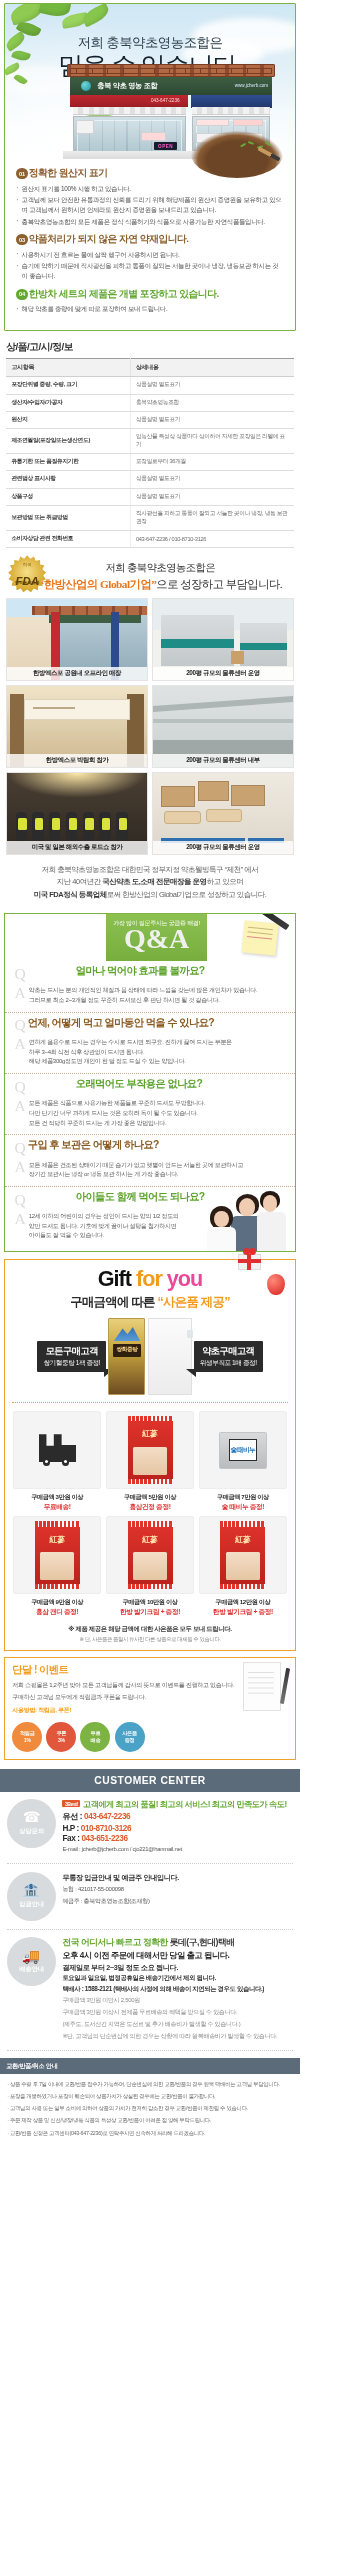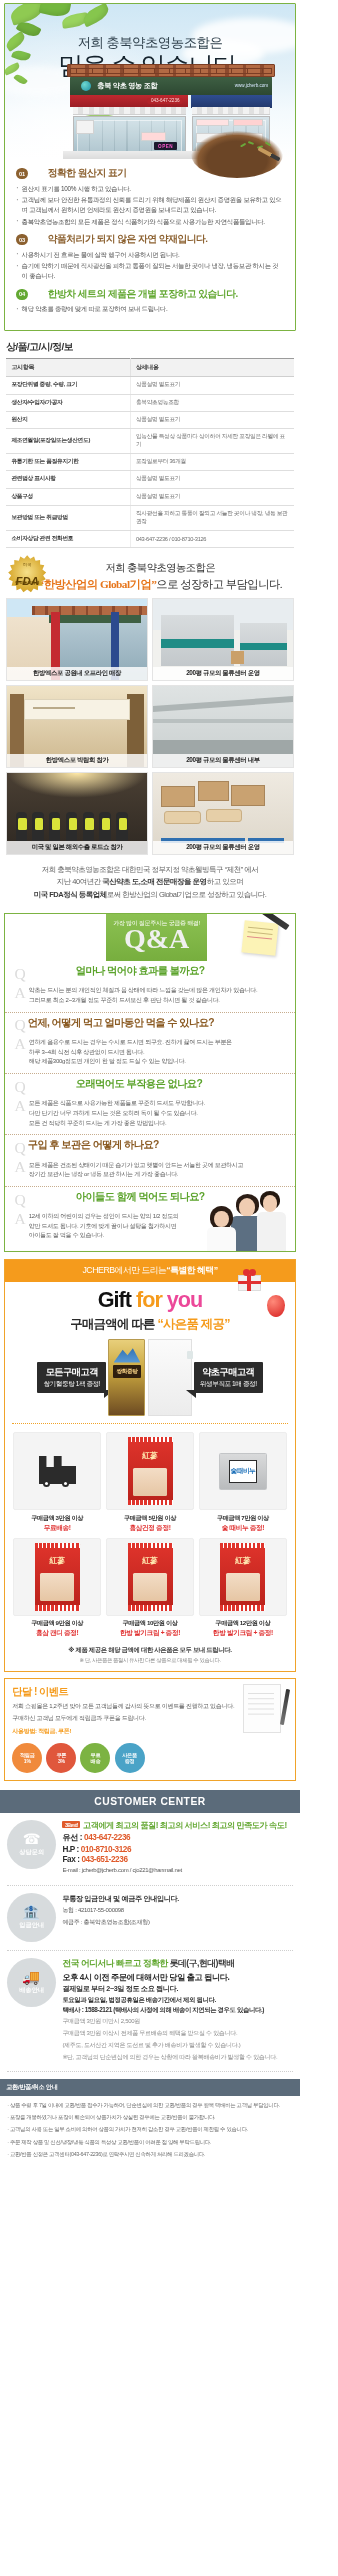--- a/index.html
+++ b/index.html
@@ -162,21 +162,21 @@
   .sp2{ right: 41px; top: -17.5px; transform: rotate(20deg);}
   .sp3{ right: 32px; top: -13.4px; transform: rotate(-12deg);}
   .sp4{ right: 24px; top: -16.5px; transform: rotate(32deg);}
   .shovel{
     position:absolute; right: 14.4px; top: -7.2px; width: 24px; height: 4.1px;
     background: linear-gradient(90deg,#c59a5d 0 60%, #3b3b3b 60% 100%);
     transform: rotate(28deg); border-radius: 1.5px;
   }
 
   .g-item { margin-bottom: 6.7px; position: relative; z-index: 2; }
-  .g-head { display: flex; align-items: center; gap: 20px; margin-bottom: 3.6px; }
+  .g-head { display: flex; align-items: center; gap: 1px; margin-bottom: 3.6px; }
   .g-num {
     width: 11.3px; height: 11.3px; border-radius: 50%; flex: 0 0 11.3px;
     color: #fff; font-size: 5.7px; font-weight: bold;
     display: flex; align-items: center; justify-content: center;
   }
   .g-num.brown { background: #8c6130; }
   .g-num.green { background: #63a832; }
   .g-title { font-size: 9.8px; font-weight: bold; letter-spacing: -0.5px; }
   .g-title.brown { color: #8c6130; }
   .g-title.green { color: #63a832; }
@@ -853,23 +853,20 @@
       <div class="qa-a">
         <span class="mark">A</span>
         <span class="qa-atext" style="white-space:pre-line;max-width:201px">12세 이하의 어린이의 경우는 성인이 드시는 양의 1/2 정도의
 양만 드셔도 됩니다. 기호에 맞게 꿀이나 설탕을 첨가하시면
 아이들도 잘 먹을 수 있습니다.</span>
       </div>
     </div>
   </section>
 
   <section class="gift-box">
-    <div class="gift-head">
-      <span>JCHERB에서만 드리는</span><b>“특별한 혜택”</b>
-    </div>
 
     <div class="gift-main">
       <div class="gift-present">
         <span class="present" style="left:3.1px;top:7.2px;width:23px;height:15.5px"></span>
         <span class="ribbon" style="left:12.4px;top:7.2px;width:4.1px;height:15.5px"></span>
         <span class="ribbon" style="left:3.1px;top:12.4px;width:23px;height:3.1px"></span>
         <span class="ribbon" style="left:8.2px;top:1px;width:7.2px;height:7.2px;border-radius:50%"></span>
         <span class="ribbon" style="left:14.4px;top:1px;width:7.2px;height:7.2px;border-radius:50%"></span>
       </div>
       <div class="balloon"></div>

